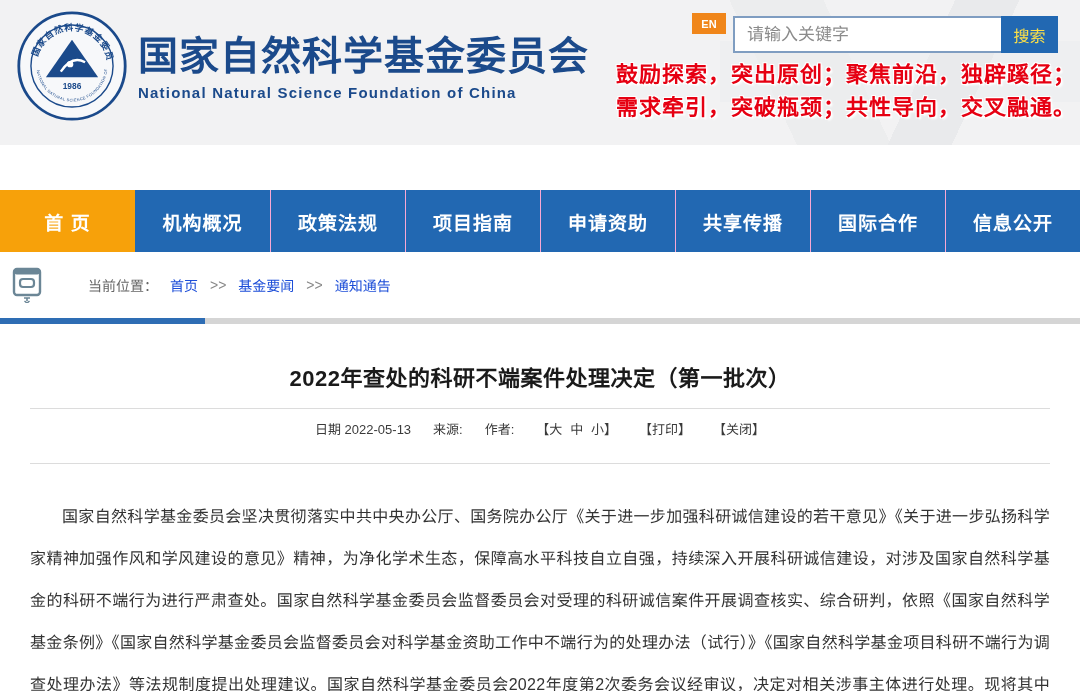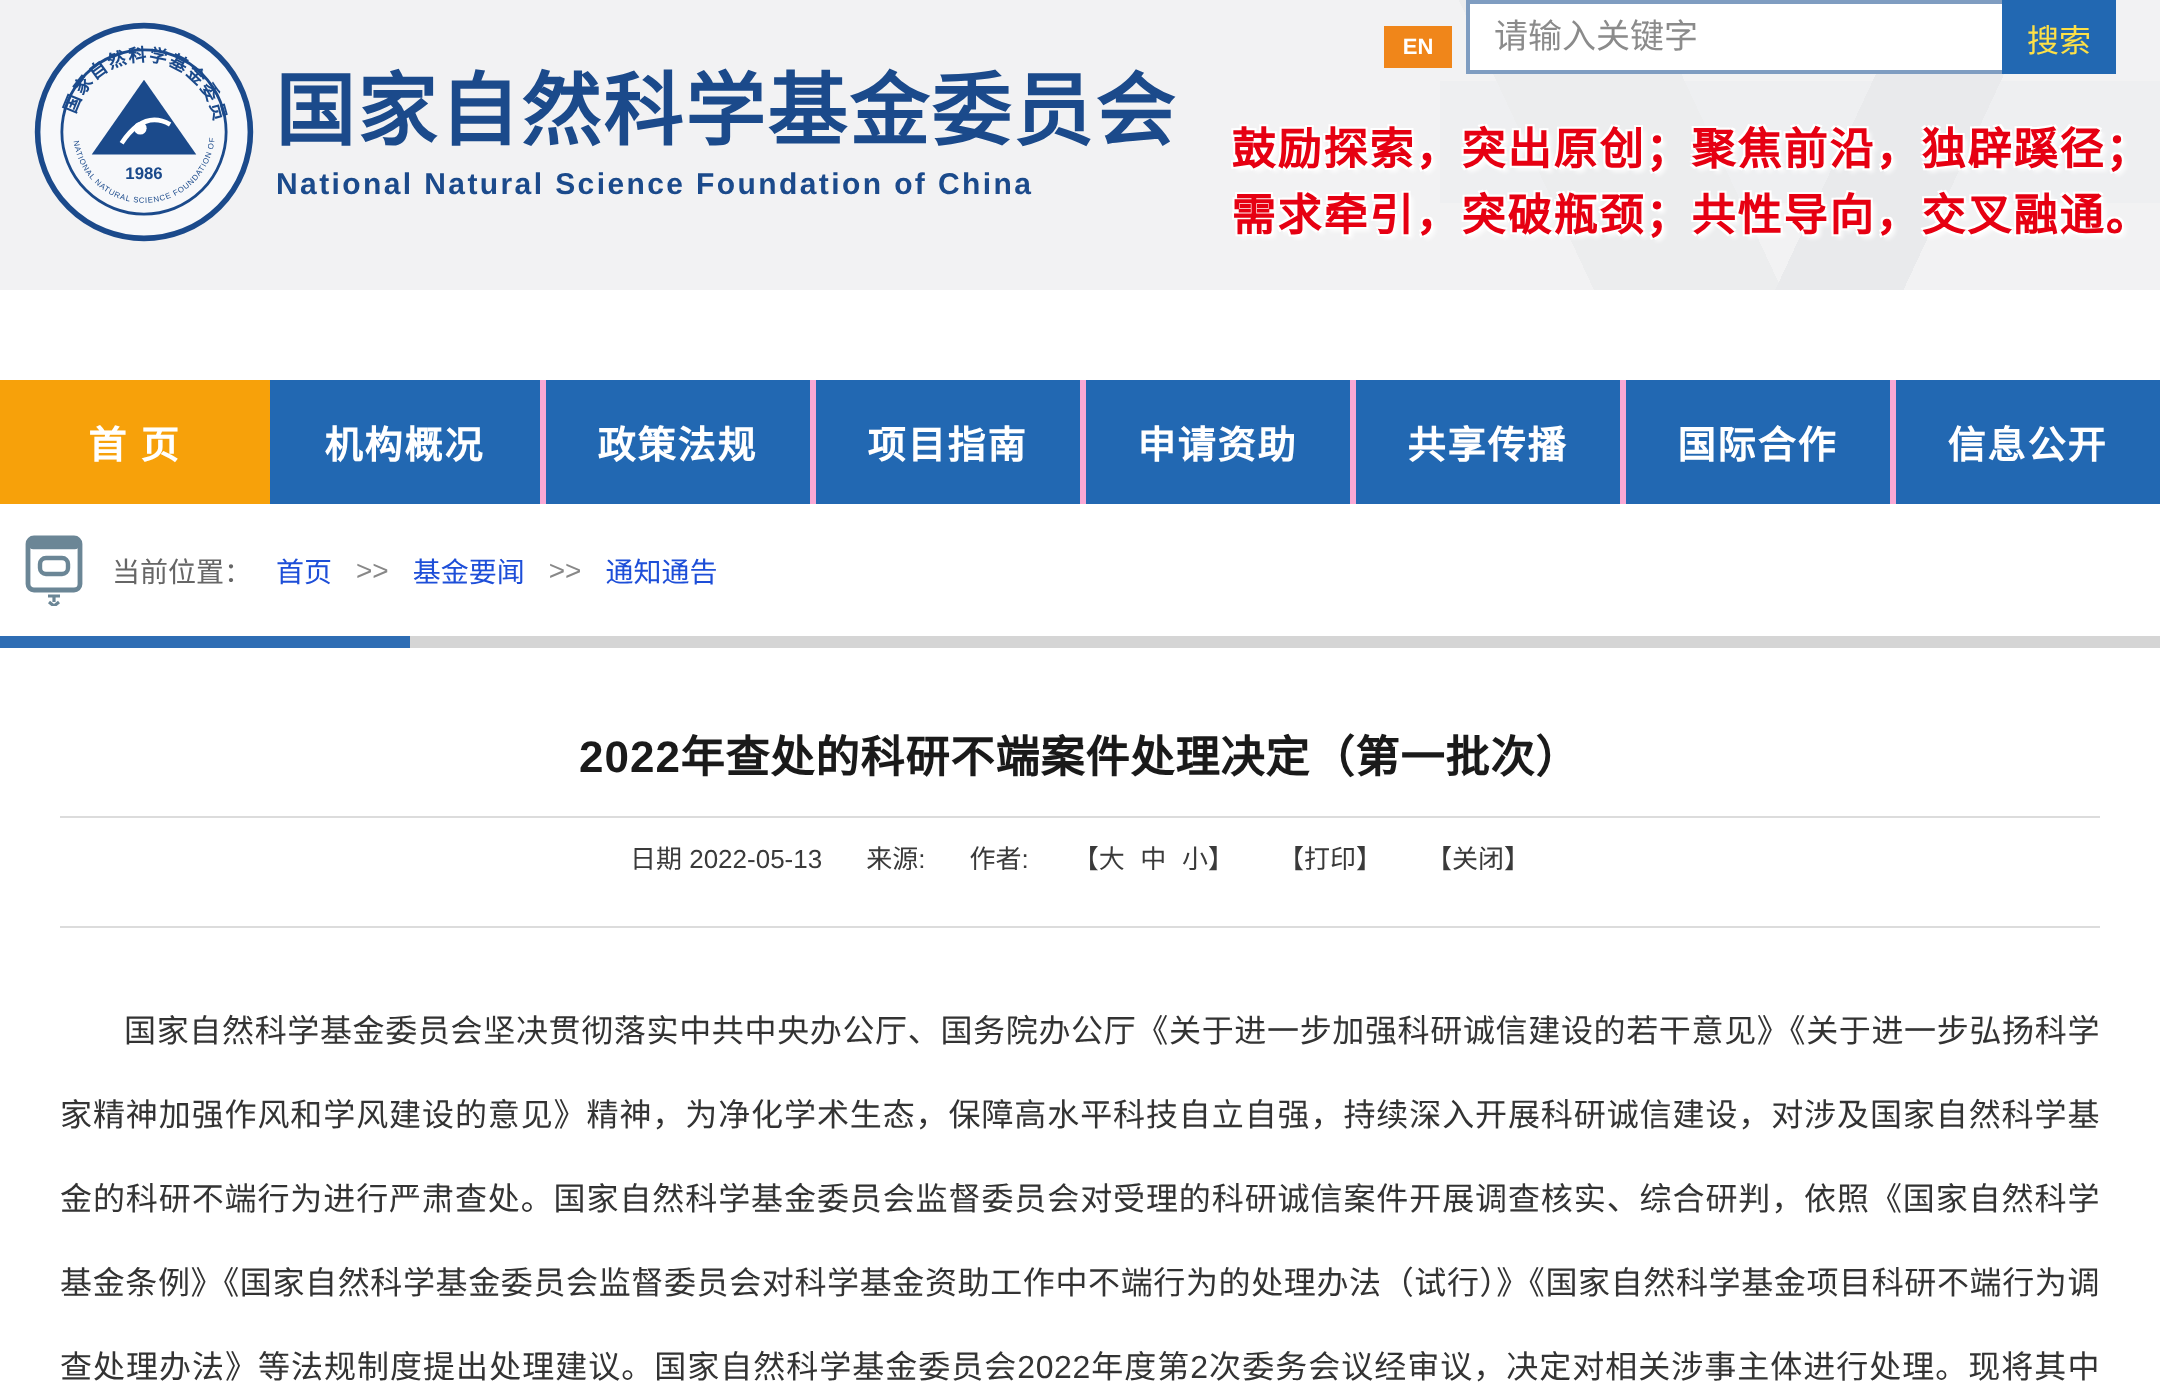--- a/index.html
+++ b/index.html
@@ -43,21 +43,21 @@
 
   .en-badge {
     position: absolute; left: 692px; top: 13px;
     width: 34px; height: 21px;
     background: #f0861a; color: #ffffff;
     font-size: 11px; font-weight: 700;
     display: flex; align-items: center; justify-content: center;
     cursor: pointer;
   }
   .search-wrap {
-    position: absolute; left: 733px; top: 0;
+    position: absolute; left: 733px; top: 16px;
     display: flex; height: 37px; justify-content: flex-end;
   }
   .search-input {
     width: 268px; height: 37px;
     border: 2px solid #7f9dc1; border-right: none;
     background: #ffffff;
     padding: 0 12px;
     font-size: 17px; color: #333;
     font-family: "Liberation Sans", "DejaVu Sans", sans-serif;
     outline: none;
@@ -85,28 +85,28 @@
     display: flex;
   }
   .nav-item {
     width: 135px; height: 62px;
     display: flex; align-items: center; justify-content: center;
     background: #2268b2; color: #ffffff;
     font-size: 19px; font-weight: 700;
     letter-spacing: 1px; cursor: pointer;
   }
   .nav-item.active { background: #f7a10a; }
-  .nav-item.blue + .nav-item.blue { border-left: 3px solid #f9a8d4; }
+  .nav-item.blue + .nav-item.blue { border-left: 1px solid #f9a8d4; }
 
   
   .crumb-row {
     position: absolute; left: 0; top: 252px;
     width: 1080px; height: 66px;
     background: #ffffff;
-    display: flex; align-items: center;
+    display: flex; align-items: center; gap: 32px;
   }
   .crumb-icon { margin-left: 12px; width: 30px; height: 36px; }
   .crumb-text {
     margin-left: 14px; font-size: 14px; color: #666;
     display: flex; align-items: center; gap: 12px;
   }
   .crumb-link { color: #1d4ed8; cursor: pointer; }
   .crumb-sep { color: #888; }
 
   .divider {

